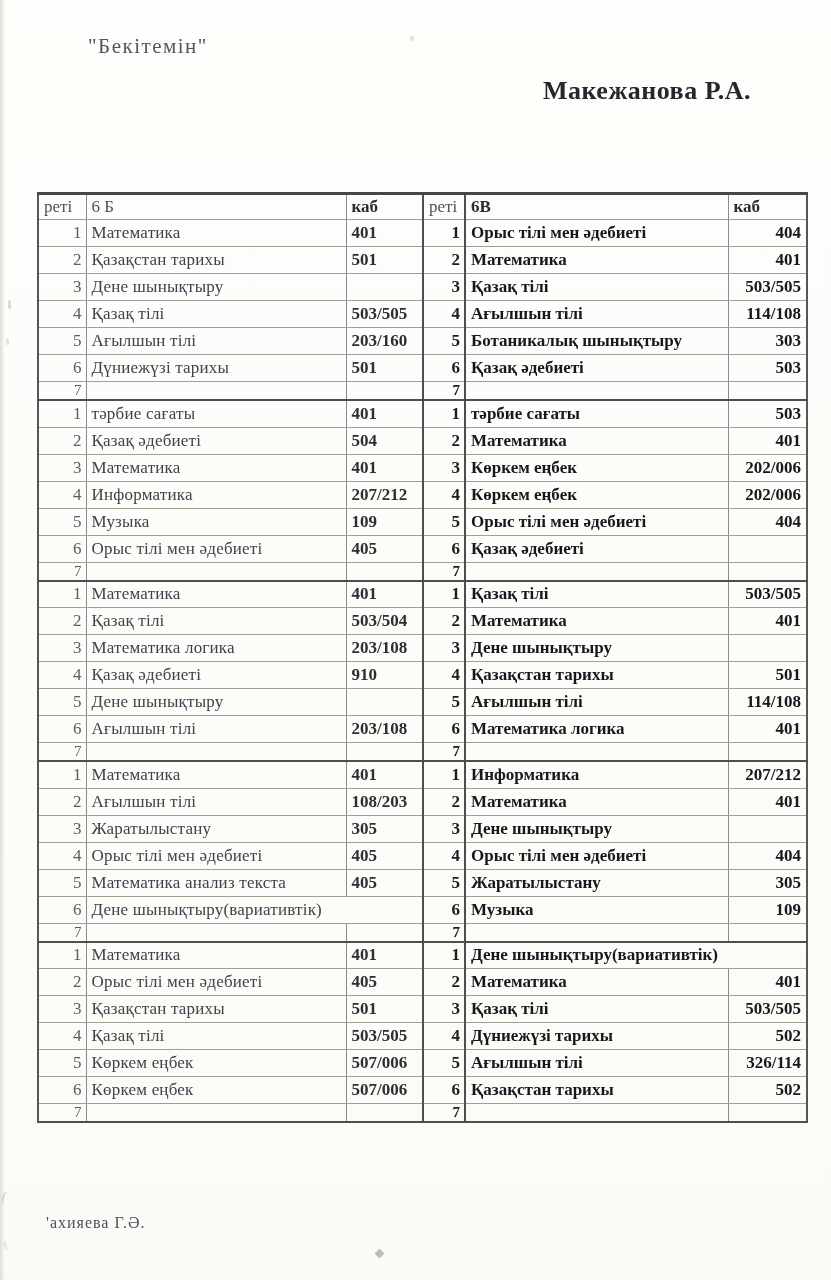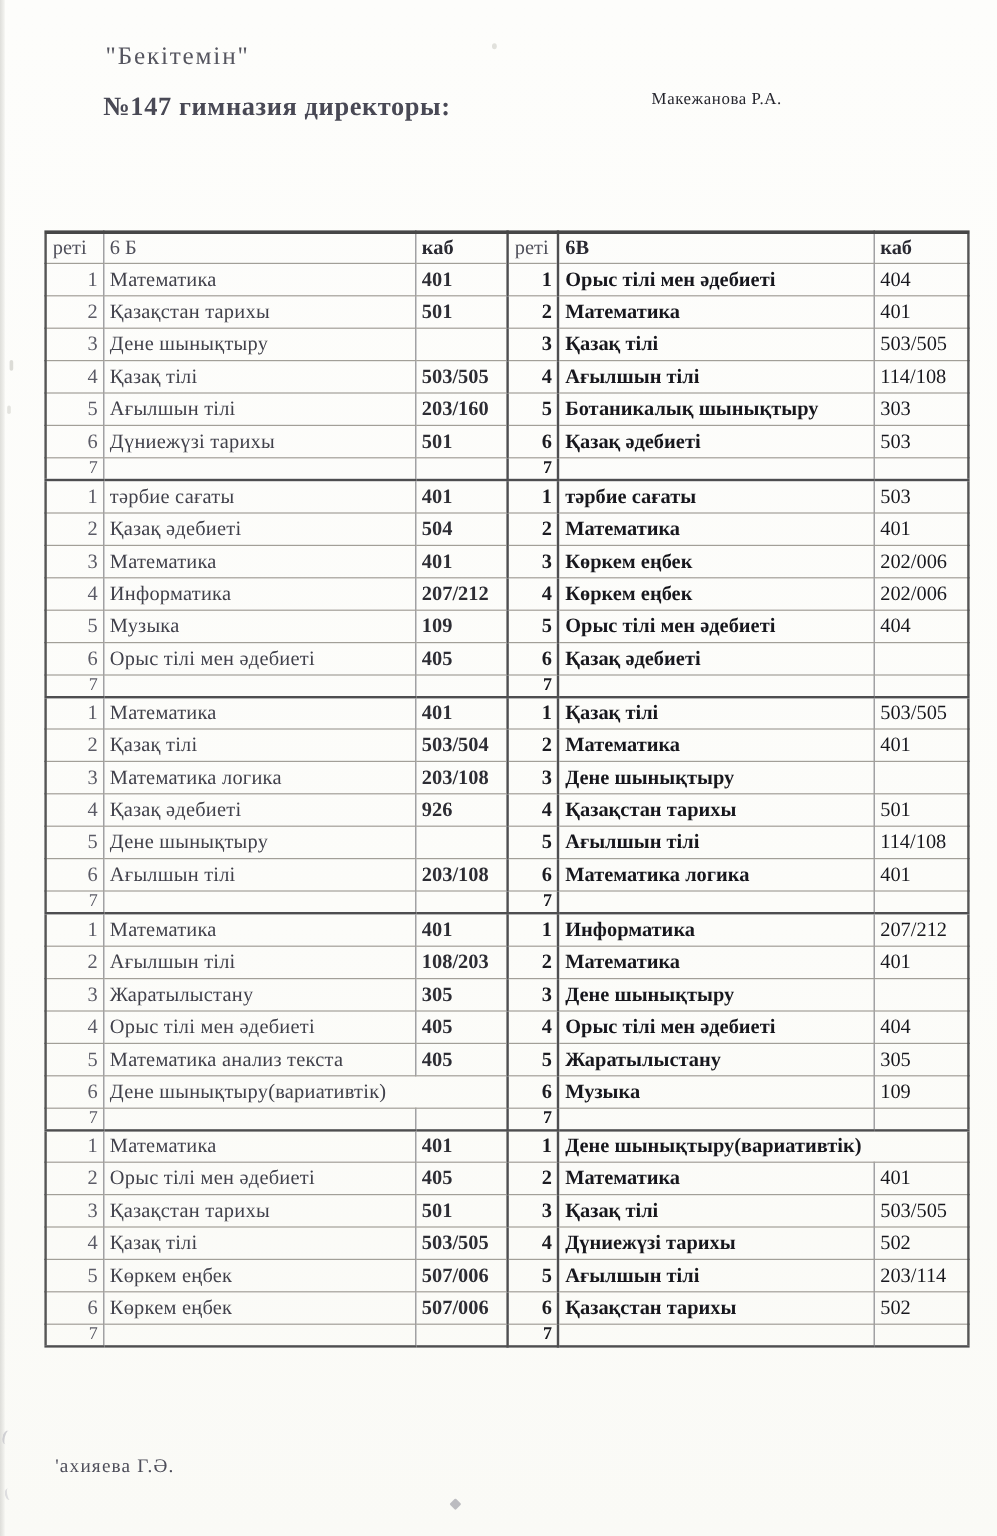--- a/index.html
+++ b/index.html
@@ -20,21 +20,21 @@
   .approval{
     position:absolute;left:88px;top:34px;
     font-size:21px;letter-spacing:1.5px;color:#55555f;font-weight:500;
   }
   .director-label{
     position:absolute;left:86px;top:76px;
     font-size:22px;font-weight:700;color:#494955;letter-spacing:.5px;
   }
   .director-name{
     position:absolute;left:543px;top:76px;
-    font-size:14px;font-weight:400;color:#26262e;letter-spacing:.5px;
+    font-size:26px;font-weight:700;color:#26262e;letter-spacing:.5px;
   }
   
   table.timetable{
     position:absolute;left:37px;top:192px;
     width:769px;border-collapse:collapse;table-layout:fixed;
     border:2px solid #565656;border-top:3px solid #474747;
   }
   .timetable col.c1{width:48px}
   .timetable col.c2{width:260px}
   .timetable col.c3{width:77px}
@@ -53,21 +53,21 @@
   .timetable tr.empty-row td{font-size:15px}
   .timetable tr.block-end td{border-bottom:2px solid #4e4e50;}
   th.h-light{font-weight:400;color:#4f4f5a;}
   th.h-bold{font-weight:700;color:#2a2a32;margin-left:20px;}
   .thick-right{border-right:2px solid #4e4e50 !important;}
   td.l-num{color:#5b5b66;text-align:right;font-weight:400;padding-right:4px;}
   td.l-subj{color:#41414b;font-weight:400;letter-spacing:.2px;}
   td.l-room{color:#2d2d34;font-weight:700;}
   td.r-num{color:#1b1b21;text-align:right;font-weight:700;padding-right:4px;}
   td.r-subj{color:#17171d;font-weight:700;}
-  td.r-room{color:#17171d;font-weight:400;}
+  td.r-room{color:#17171d;font-weight:700;text-align:right;}
   
   .signature{
     position:absolute;left:46px;top:1214px;
     font-size:16px;color:#4e4e5a;letter-spacing:1px;
   }
   
   .artifact{position:absolute;pointer-events:none;}
   .artifact-diamond{
     left:376px;top:1250px;width:7px;height:7px;
     background:#a7a7ad;transform:rotate(45deg);opacity:.75;border-radius:1px;
@@ -90,21 +90,20 @@
     left:410px;top:36px;width:4px;height:5px;background:#d9d9d4;border-radius:50%;opacity:.8;
   }
 </style>
 </head>
 <body>
 
 <div class="page">
   <div class="edge-left"></div>
 
   <div class="approval">"Бекітемін"</div>
-  <div class="director-label">№147 гимназия директоры:</div>
   <div class="director-name">Макежанова Р.А.</div>
 
   <table class="timetable">
     <colgroup>
       <col class="c1">
         <col class="c2">
         <col class="c3">
       <col class="c4">
         <col class="c5">
         <col class="c6">
@@ -252,21 +251,21 @@
           <td class="l-num">3</td>
           <td class="l-subj">Математика логика</td>
           <td class="l-room thick-right">203/108</td>
           <td class="r-num thick-right">3</td>
           <td class="r-subj">Дене шынықтыру</td>
           <td class="r-room"></td>
         </tr>
         <tr class="data-row">
           <td class="l-num">4</td>
           <td class="l-subj">Қазақ әдебиеті</td>
-          <td class="l-room thick-right">926</td>
+          <td class="l-room thick-right">910</td>
           <td class="r-num thick-right">4</td>
           <td class="r-subj">Қазақстан тарихы</td>
           <td class="r-room">501</td>
         </tr>
         <tr class="data-row">
           <td class="l-num">5</td>
           <td class="l-subj">Дене шынықтыру</td>
           <td class="l-room thick-right"></td>
           <td class="r-num thick-right">5</td>
           <td class="r-subj">Ағылшын тілі</td>
@@ -373,21 +372,21 @@
           <td class="r-num thick-right">4</td>
           <td class="r-subj">Дүниежүзі тарихы</td>
           <td class="r-room">502</td>
         </tr>
         <tr class="data-row">
           <td class="l-num">5</td>
           <td class="l-subj">Көркем еңбек</td>
           <td class="l-room thick-right">507/006</td>
           <td class="r-num thick-right">5</td>
           <td class="r-subj">Ағылшын тілі</td>
-          <td class="r-room">203/114</td>
+          <td class="r-room">326/114</td>
         </tr>
         <tr class="data-row">
           <td class="l-num">6</td>
           <td class="l-subj">Көркем еңбек</td>
           <td class="l-room thick-right">507/006</td>
           <td class="r-num thick-right">6</td>
           <td class="r-subj">Қазақстан тарихы</td>
           <td class="r-room">502</td>
         </tr>
         <tr class="empty-row block-end">

